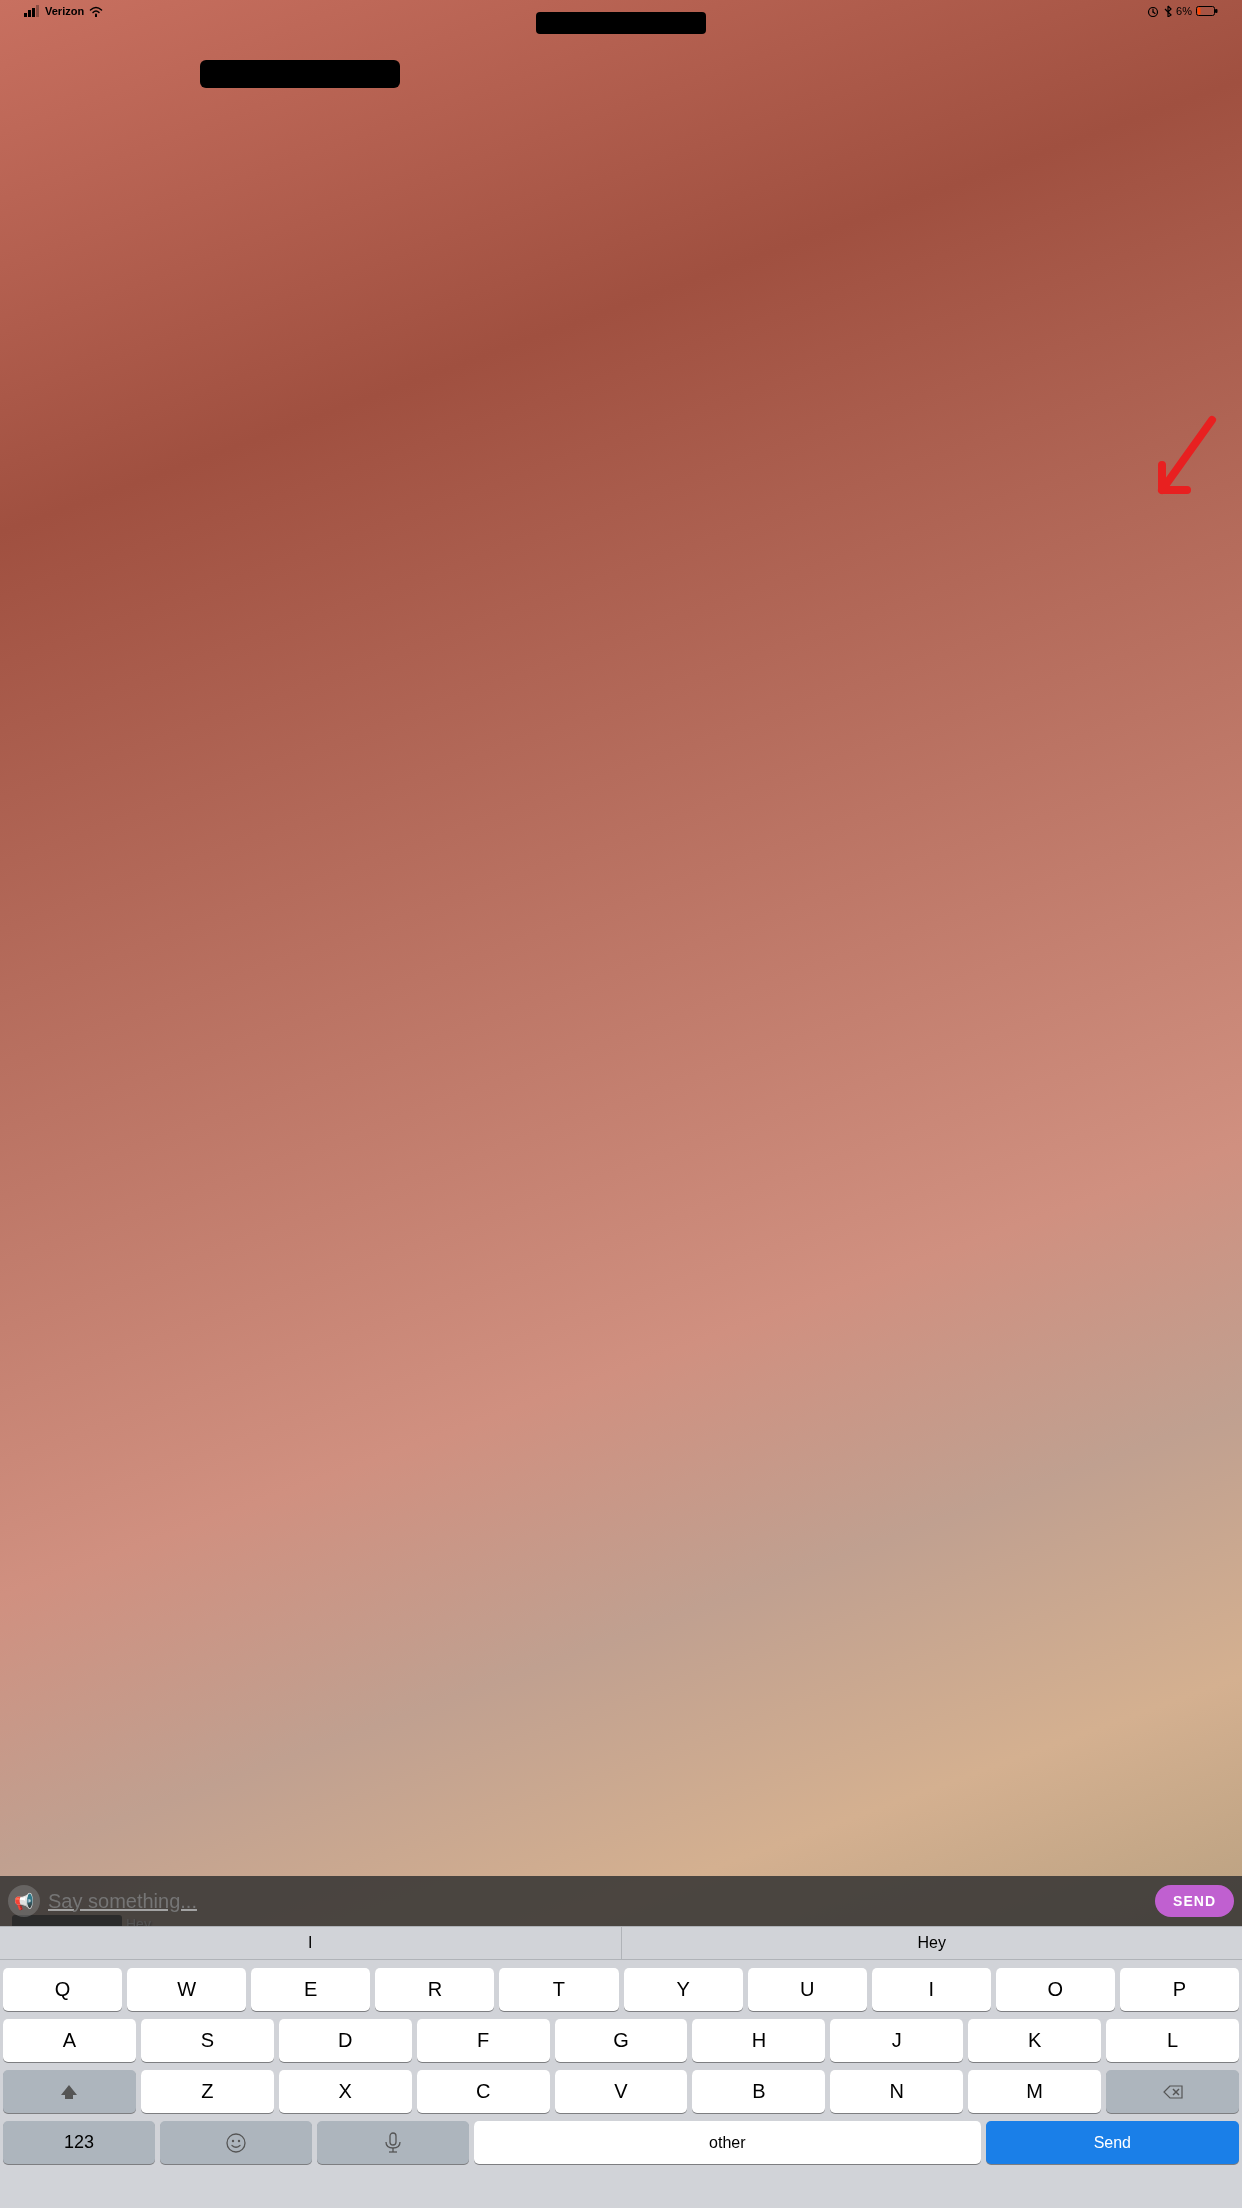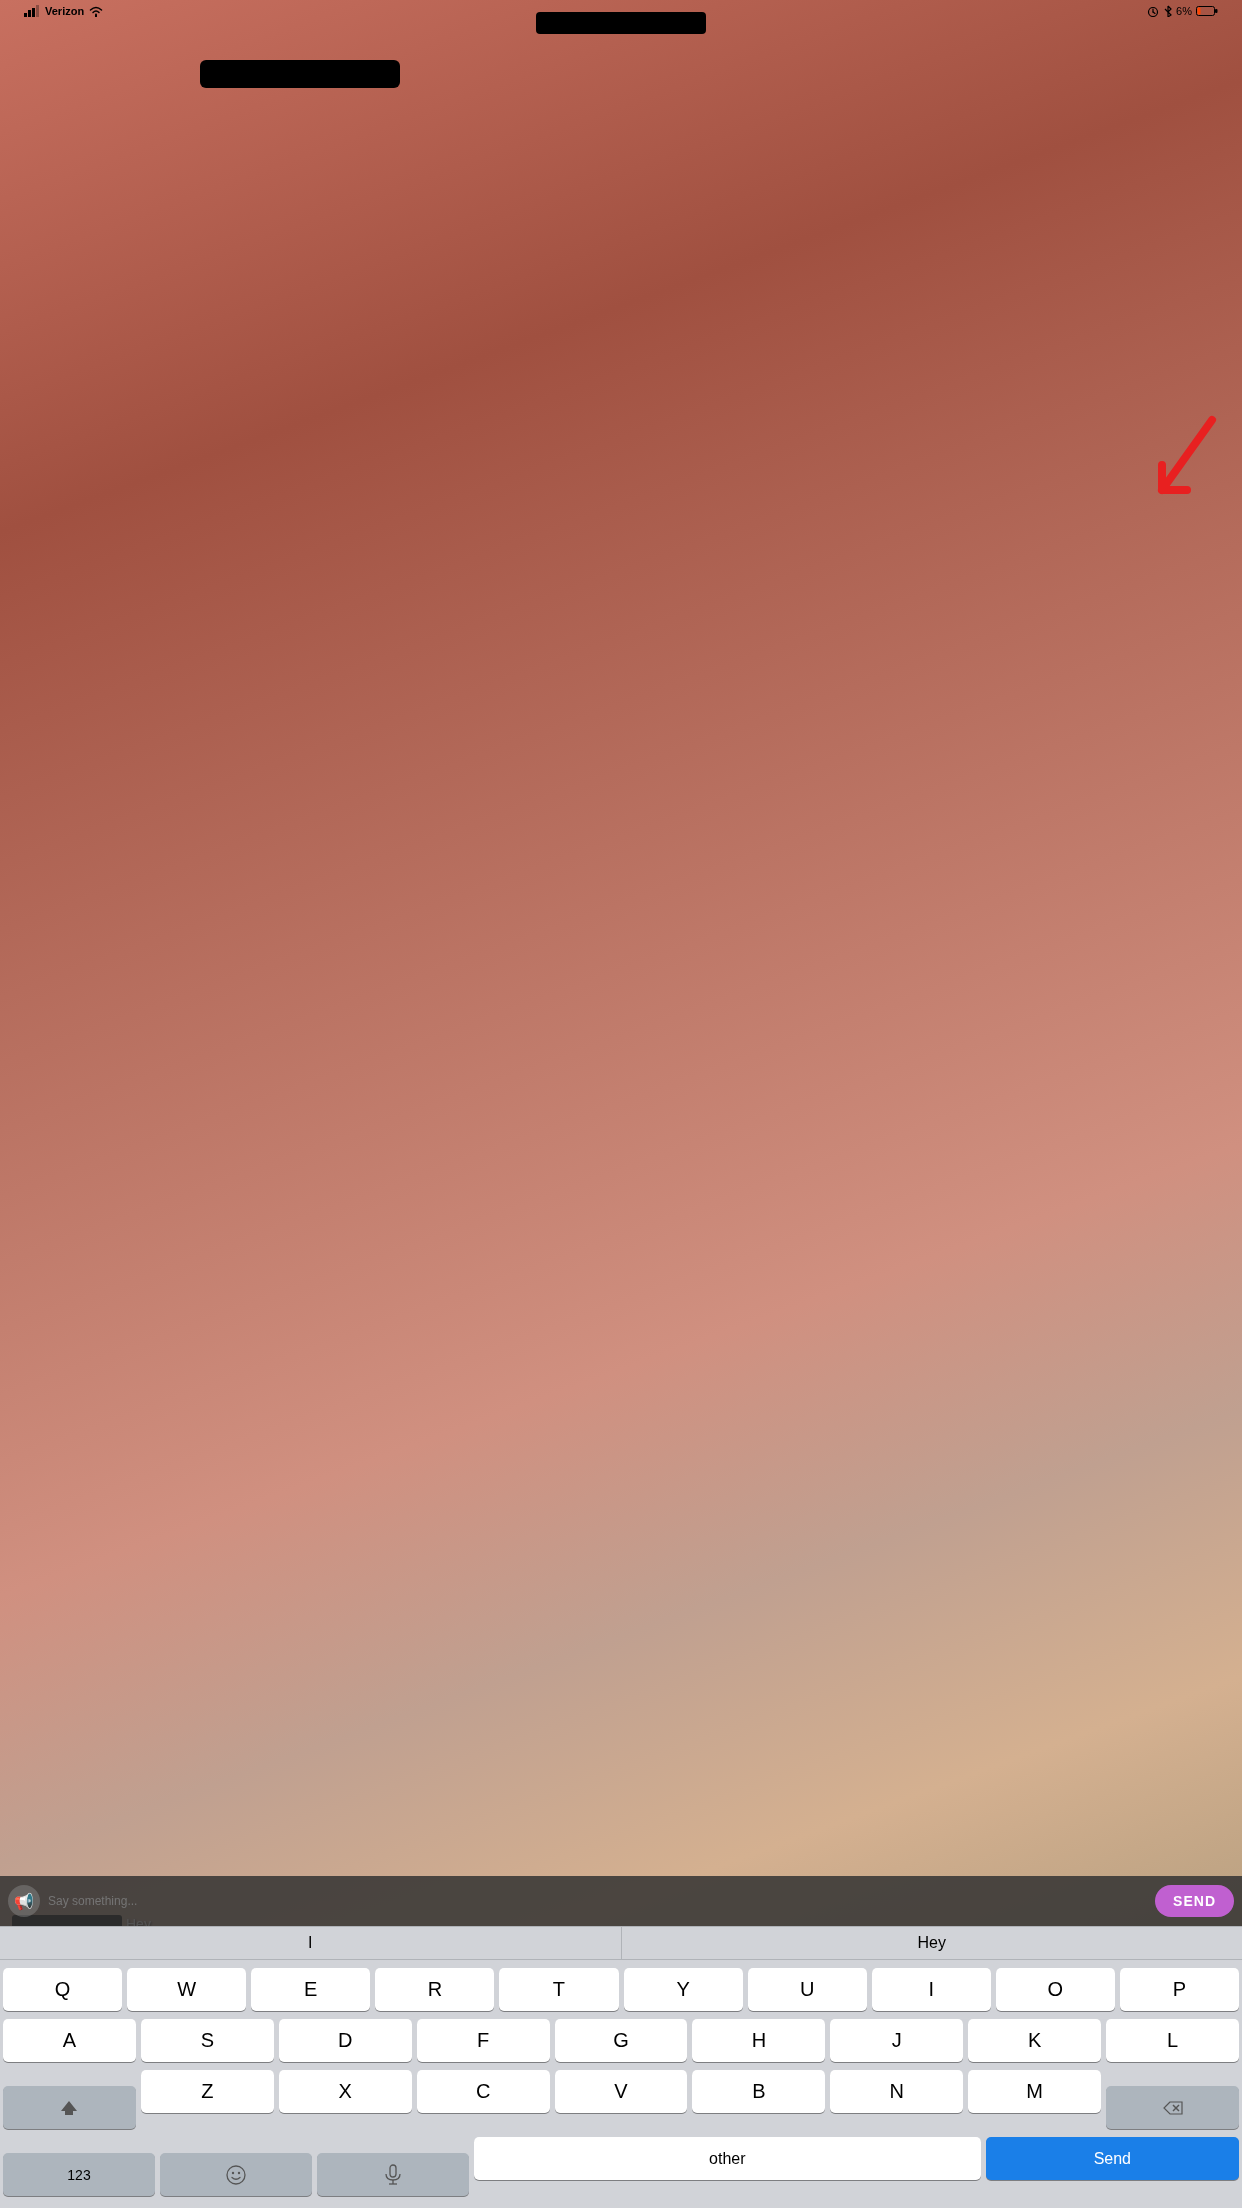--- a/index.html
+++ b/index.html
@@ -189,22 +189,23 @@
       font-size: 16px;
       color: #ccc;
     }
 
     .chat-input {
       flex: 1;
       background: transparent;
       border: none;
       outline: none;
       color: #a3a3a3;
-      font-size: 12px;
+      font-size: 20px;
       caret-color: #00bfff;
+      text-decoration: underline;
     }
 
     .send-button {
       background: #c060d0;
       color: #fff;
       font-size: 14px;
       font-weight: 700;
       letter-spacing: 1px;
       border: none;
       border-radius: 22px;
@@ -276,23 +277,22 @@
       color: #000;
       cursor: pointer;
       box-shadow: 0 1px 0 rgba(0,0,0,0.4);
       user-select: none;
       flex: 1;
       min-width: 0;
     }
 
     .key.special {
       background: #adb5bd;
-      font-size: 14px;
+      font-size: 18px;
       color: #000;
-      margin-top: 16px;
     }
 
     .key.space-key {
       background: #fff;
       font-size: 16px;
       flex: 4;
     }
 
     .key.send-key {
       background: #1a7fe8;

